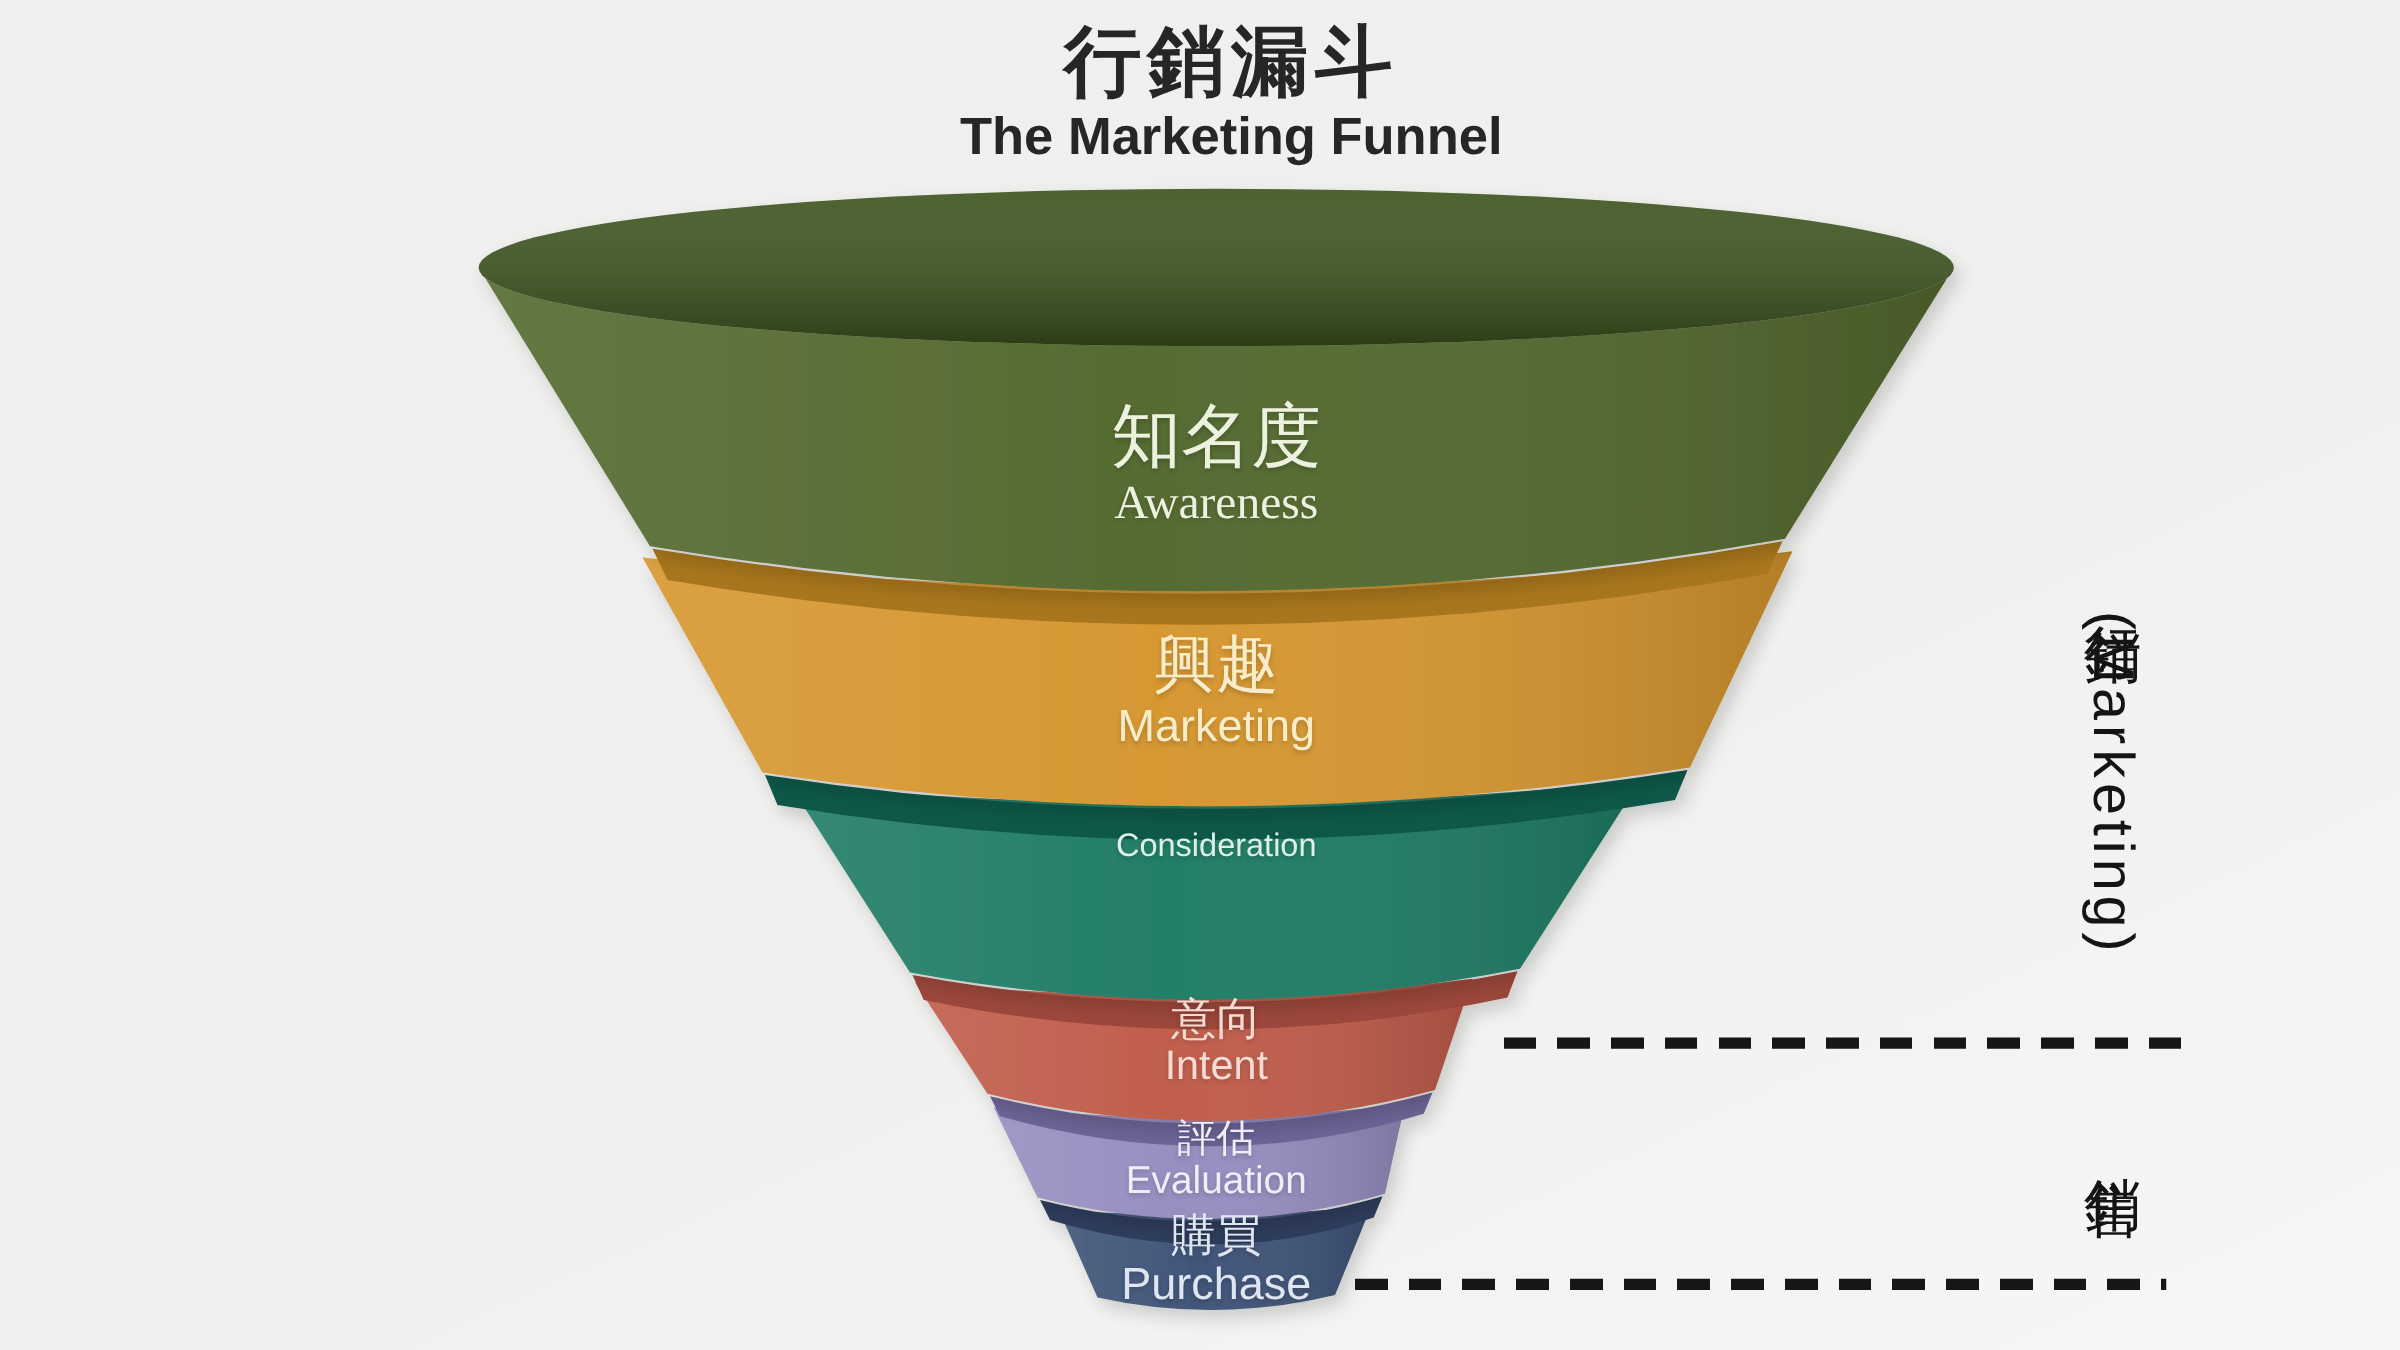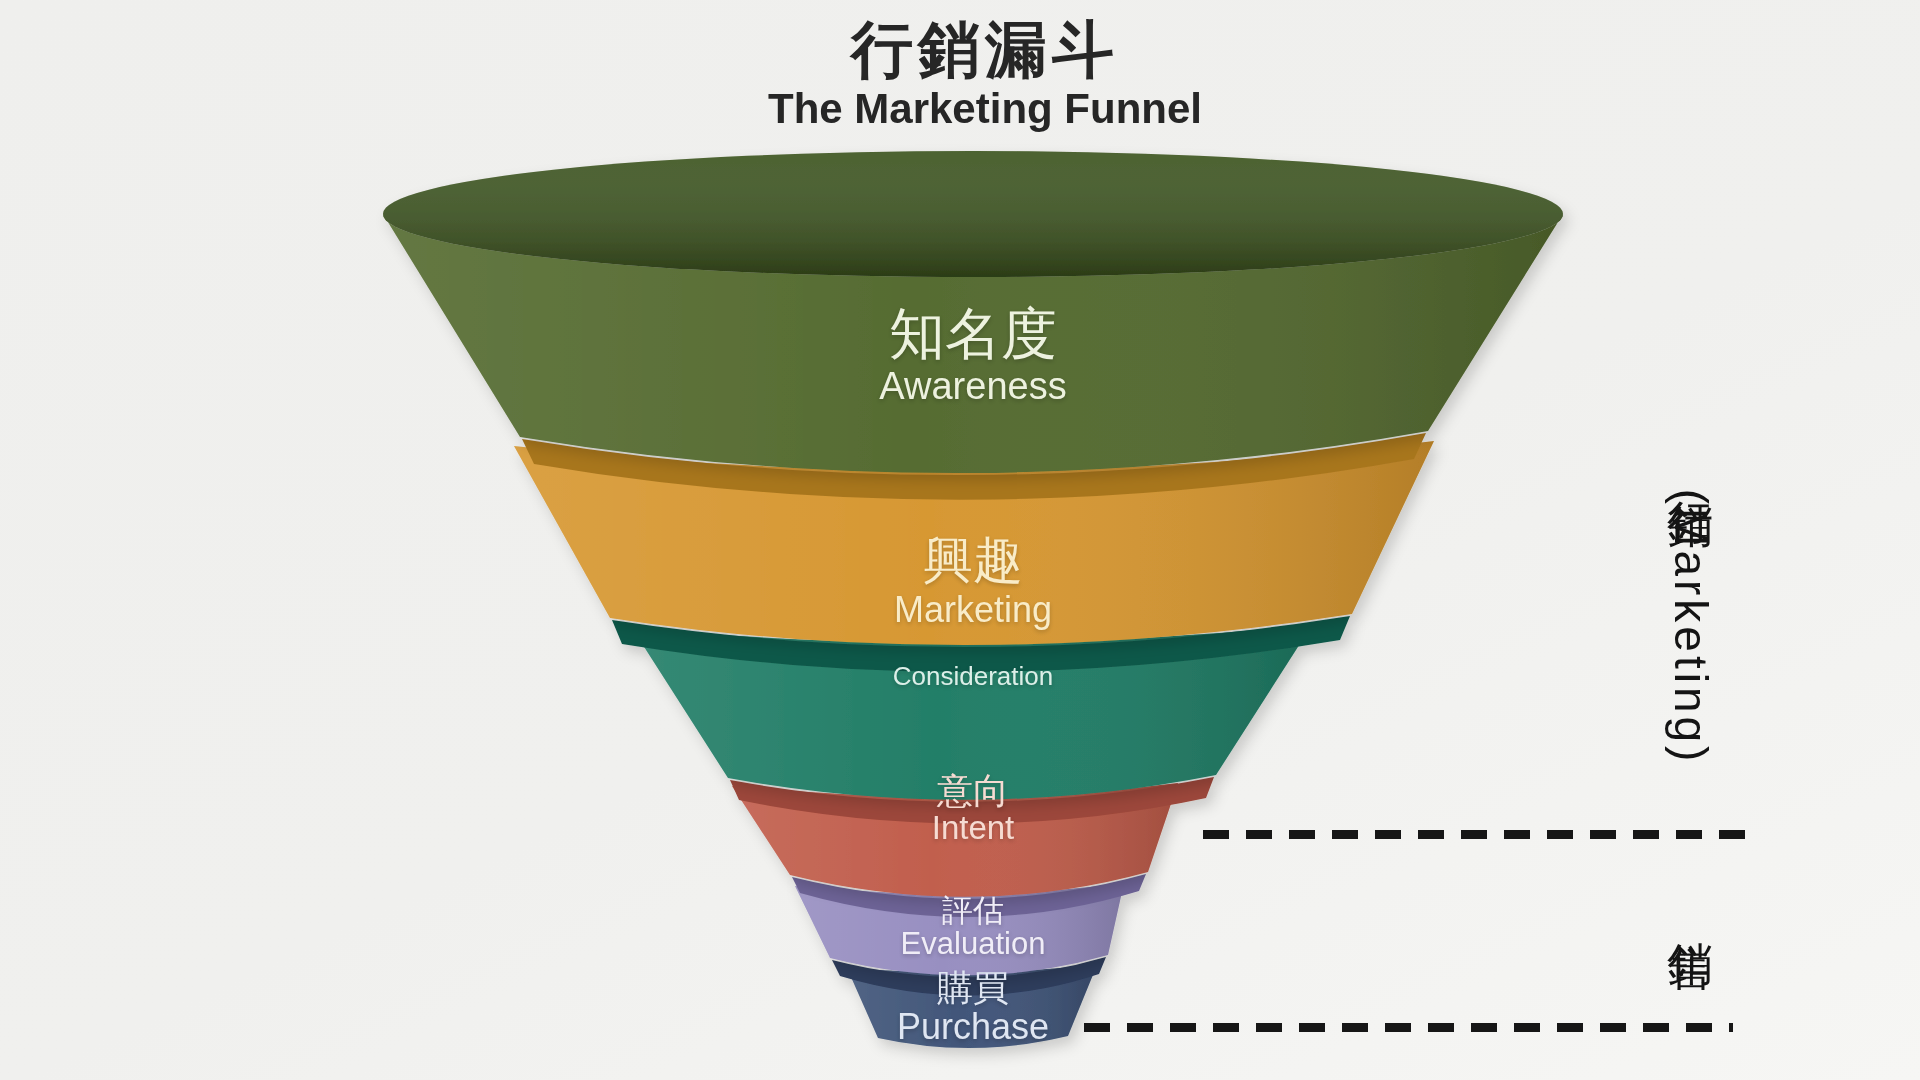--- a/index.html
+++ b/index.html
@@ -12,24 +12,24 @@
   }
   .funnel-svg { position:absolute; left:0; top:0; width:1920px; height:1080px; }
 
   .title-block { position:absolute; top:14px; left:0; width:1970px; text-align:center; color:#262626; }
   .title-zh { font-size:62px; font-weight:700; letter-spacing:5px; line-height:72px; }
   .title-en { font-size:42px; font-weight:600; line-height:46px; }
 
   .stage-label { position:absolute; left:973px; transform:translateX(-50%); text-align:center; white-space:nowrap; text-shadow:0 2px 4px rgba(0,0,0,0.20); }
   .stage-label .zh { font-weight:500; }
   .stage-label .en { font-weight:400; }
-  .s1 { top:303px; color:#edf2df; } .s1 .zh { font-size:56px; line-height:62px; } .s1 .en { font-size:38px; line-height:42px; }
-  .s2 { top:530px; color:#f9ecc8; } .s2 .zh { font-size:50px; line-height:60px; } .s2 .en { font-size:36px; line-height:40px; }
+  .s1 { top:319px; color:#edf2df;font-family:Liberation Serif, serif; } .s1 .zh { font-size:56px; line-height:62px; } .s1 .en { font-size:38px; line-height:42px; }
+  .s2 { top:501px; color:#f9ecc8; } .s2 .zh { font-size:50px; line-height:60px; } .s2 .en { font-size:36px; line-height:40px; }
   .s3 { top:656px; color:#dcefe8; } .s3 .zh { font-size:48px; line-height:56px; } .s3 .en { font-size:26px; line-height:40px; }
-  .s4 { top:772px; color:#f6dbd2; } .s4 .zh { font-size:36px; line-height:38px; } .s4 .en { font-size:33px; line-height:36px; }
+  .s4 { top:796px; color:#f6dbd2; } .s4 .zh { font-size:36px; line-height:38px; } .s4 .en { font-size:33px; line-height:36px; }
   .s5 { top:894px; color:#f0edf7; } .s5 .zh { font-size:31px; line-height:33px; } .s5 .en { font-size:31px; line-height:34px; }
   .s6 { top:968px; color:#dfe6f2; } .s6 .zh { font-size:36px; line-height:40px; } .s6 .en { font-size:36px; line-height:38px; }
 
   .side-label {
     position:absolute; left:1660px; writing-mode:vertical-rl; text-orientation:mixed;
     font-size:46px; font-weight:500; color:#141414; letter-spacing:4px; white-space:nowrap;
   }
   .side-label.marketing { top:464px; }
   .side-label.sales { top:906px; }
 

